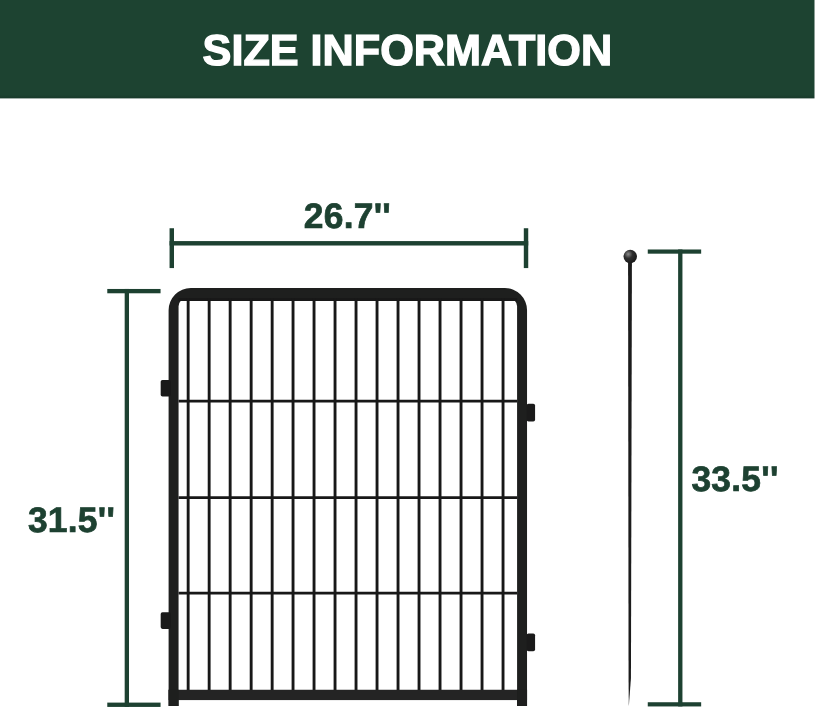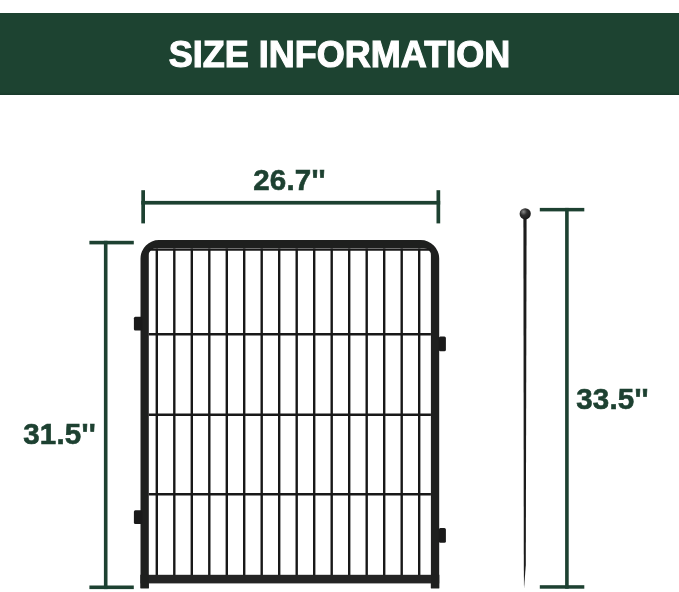--- a/index.html
+++ b/index.html
@@ -1,17 +1,17 @@
 <!DOCTYPE html>
 <html><head>
 <meta charset="utf-8">
 <style>
 html,body{margin:0;padding:0;background:#fff;}
 #page{position:relative;width:679px;height:592px;background:#ffffff;overflow:hidden;font-family:"Liberation Sans",sans-serif;}
-#hdr{position:absolute;left:0;top:13px;width:679px;height:82px;background:linear-gradient(180deg,#1d4331 0px,#1d4331 79px,#18392a 82px);}
+#hdr{position:absolute;left:0;top:0;width:679px;height:82px;background:linear-gradient(180deg,#1d4331 0px,#1d4331 79px,#18392a 82px);}
 #hdrt{position:absolute;left:0;top:0;width:679px;line-height:84px;text-align:center;font-size:36px;font-weight:bold;color:#ffffff;letter-spacing:0px;-webkit-text-stroke:1.1px #ffffff;}
 svg{position:absolute;left:0;top:0;}
 </style>
 </head>
 <body>
 <div id="page">
   <div id="hdr">
       <div id="hdrt">SIZE INFORMATION</div>
     </div>
   <svg width="679" height="592" viewBox="0 0 679 592">

